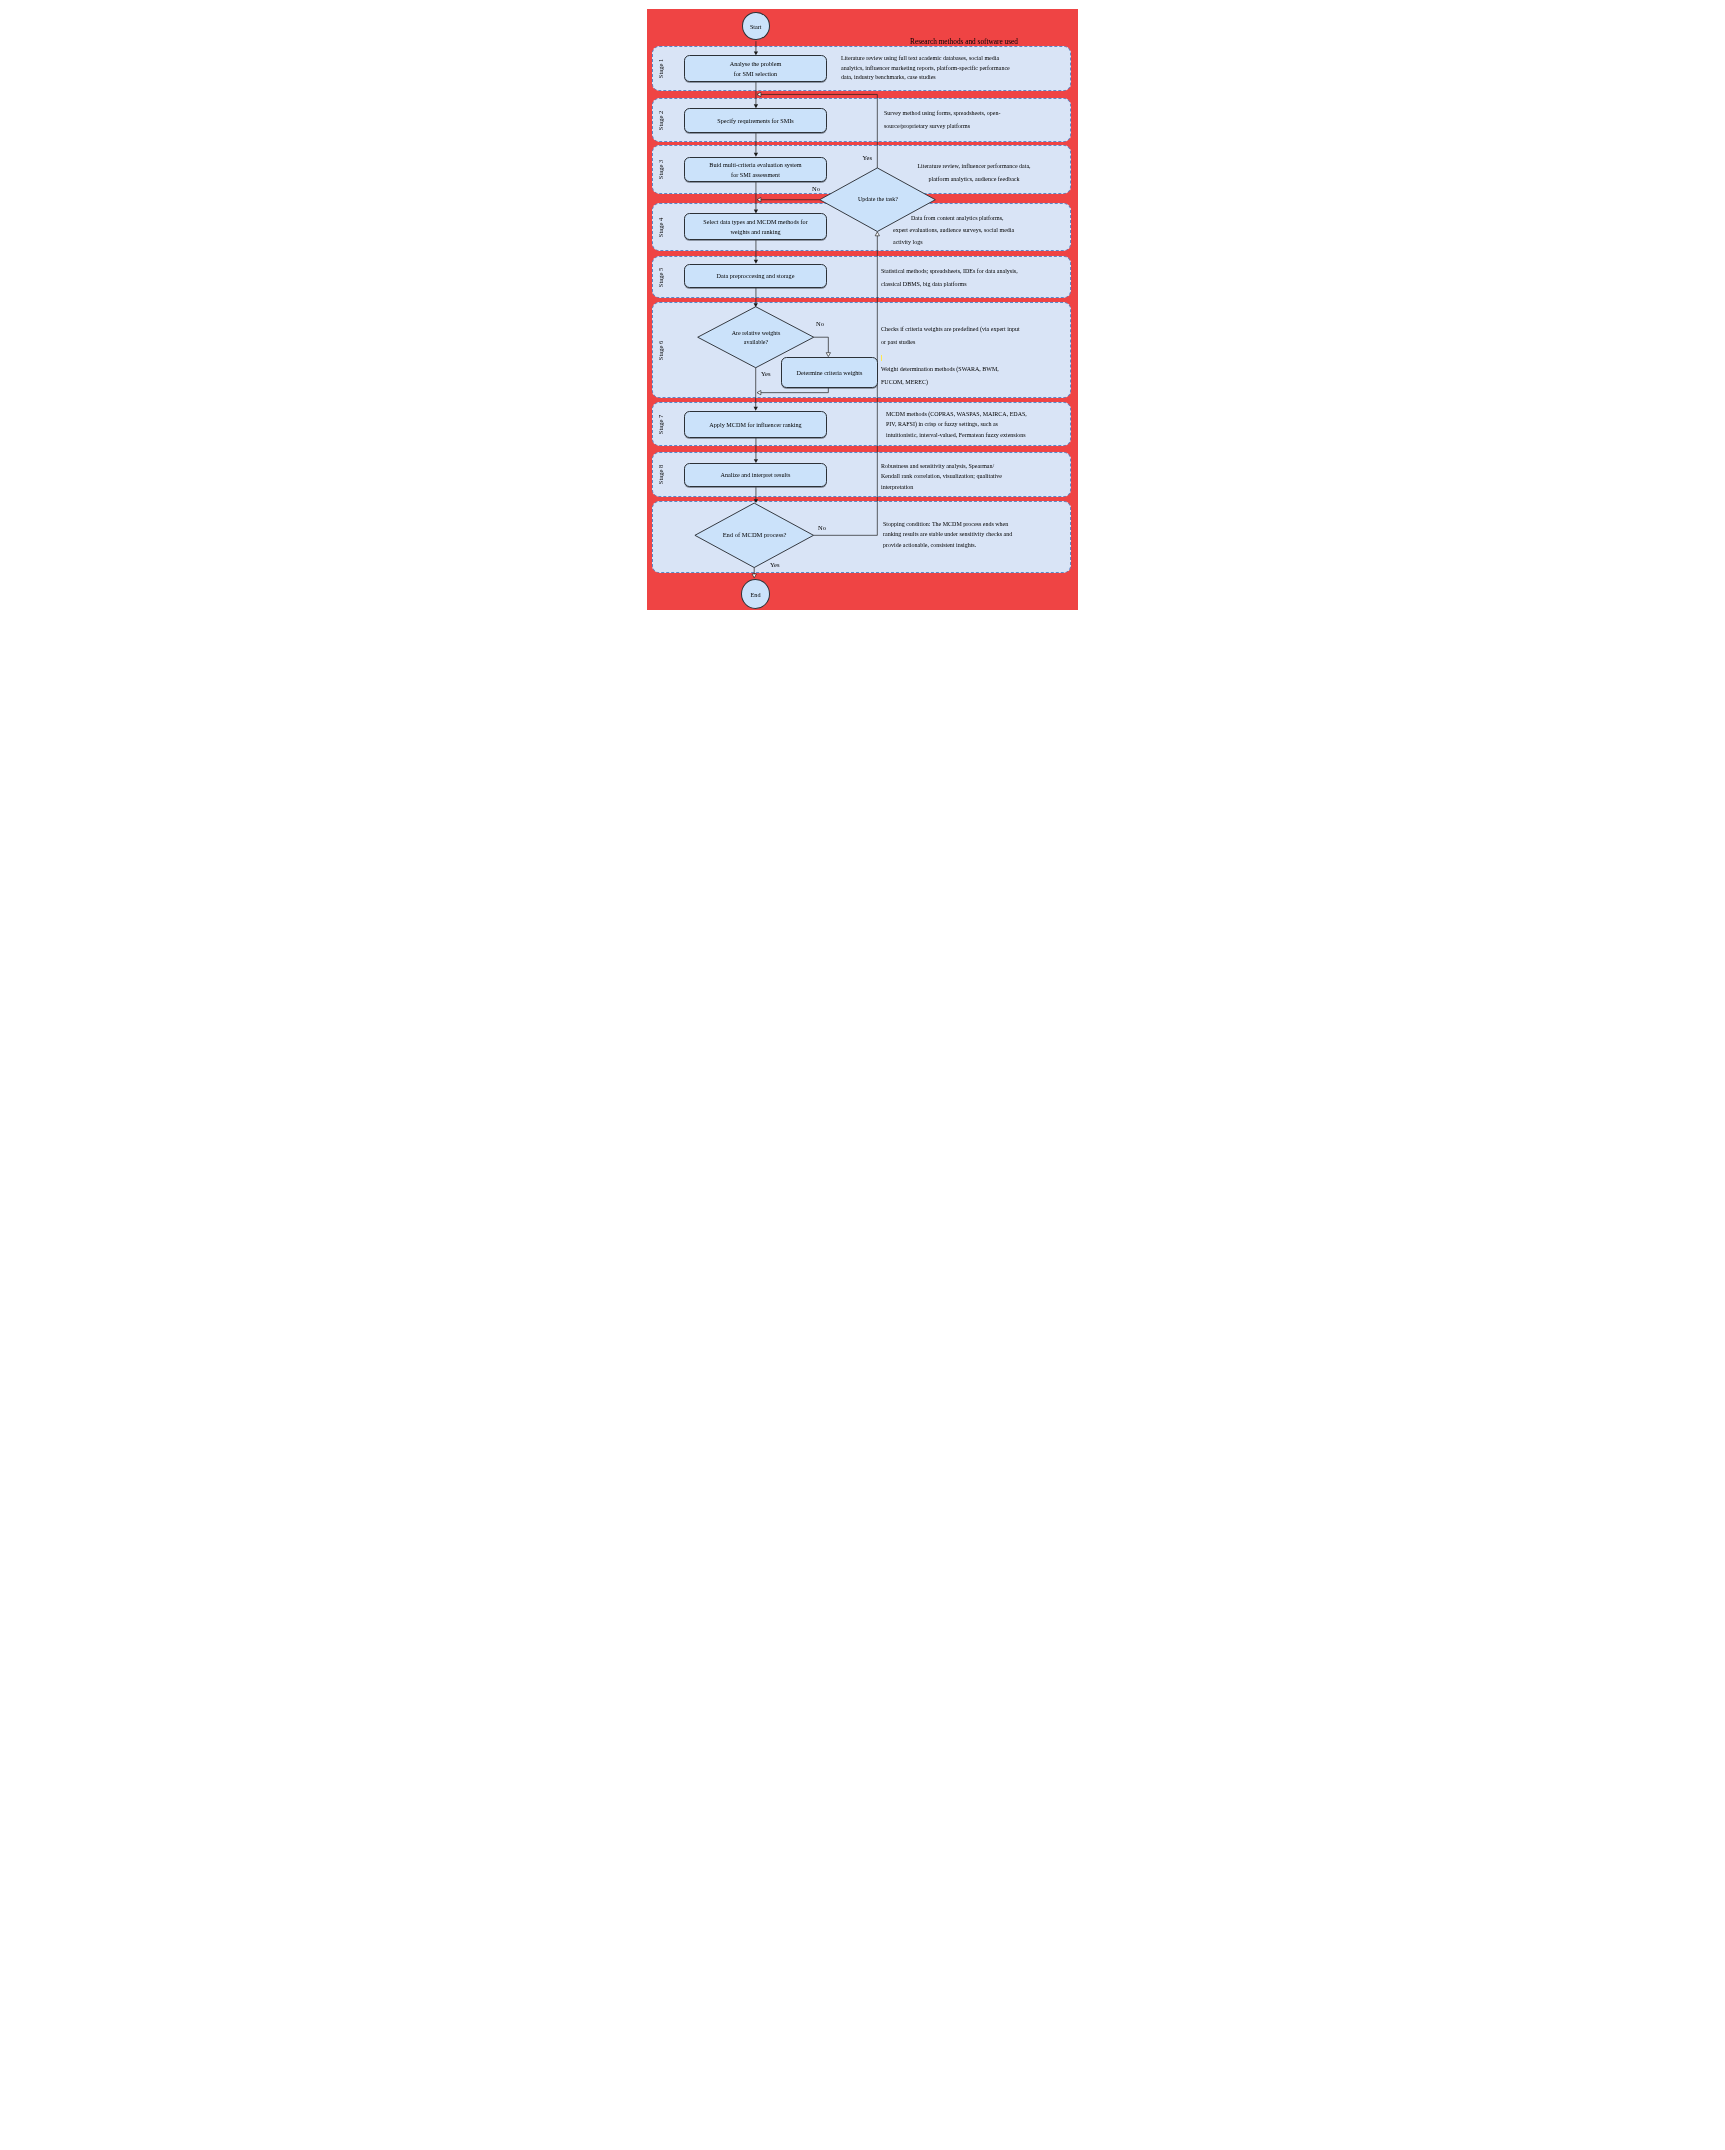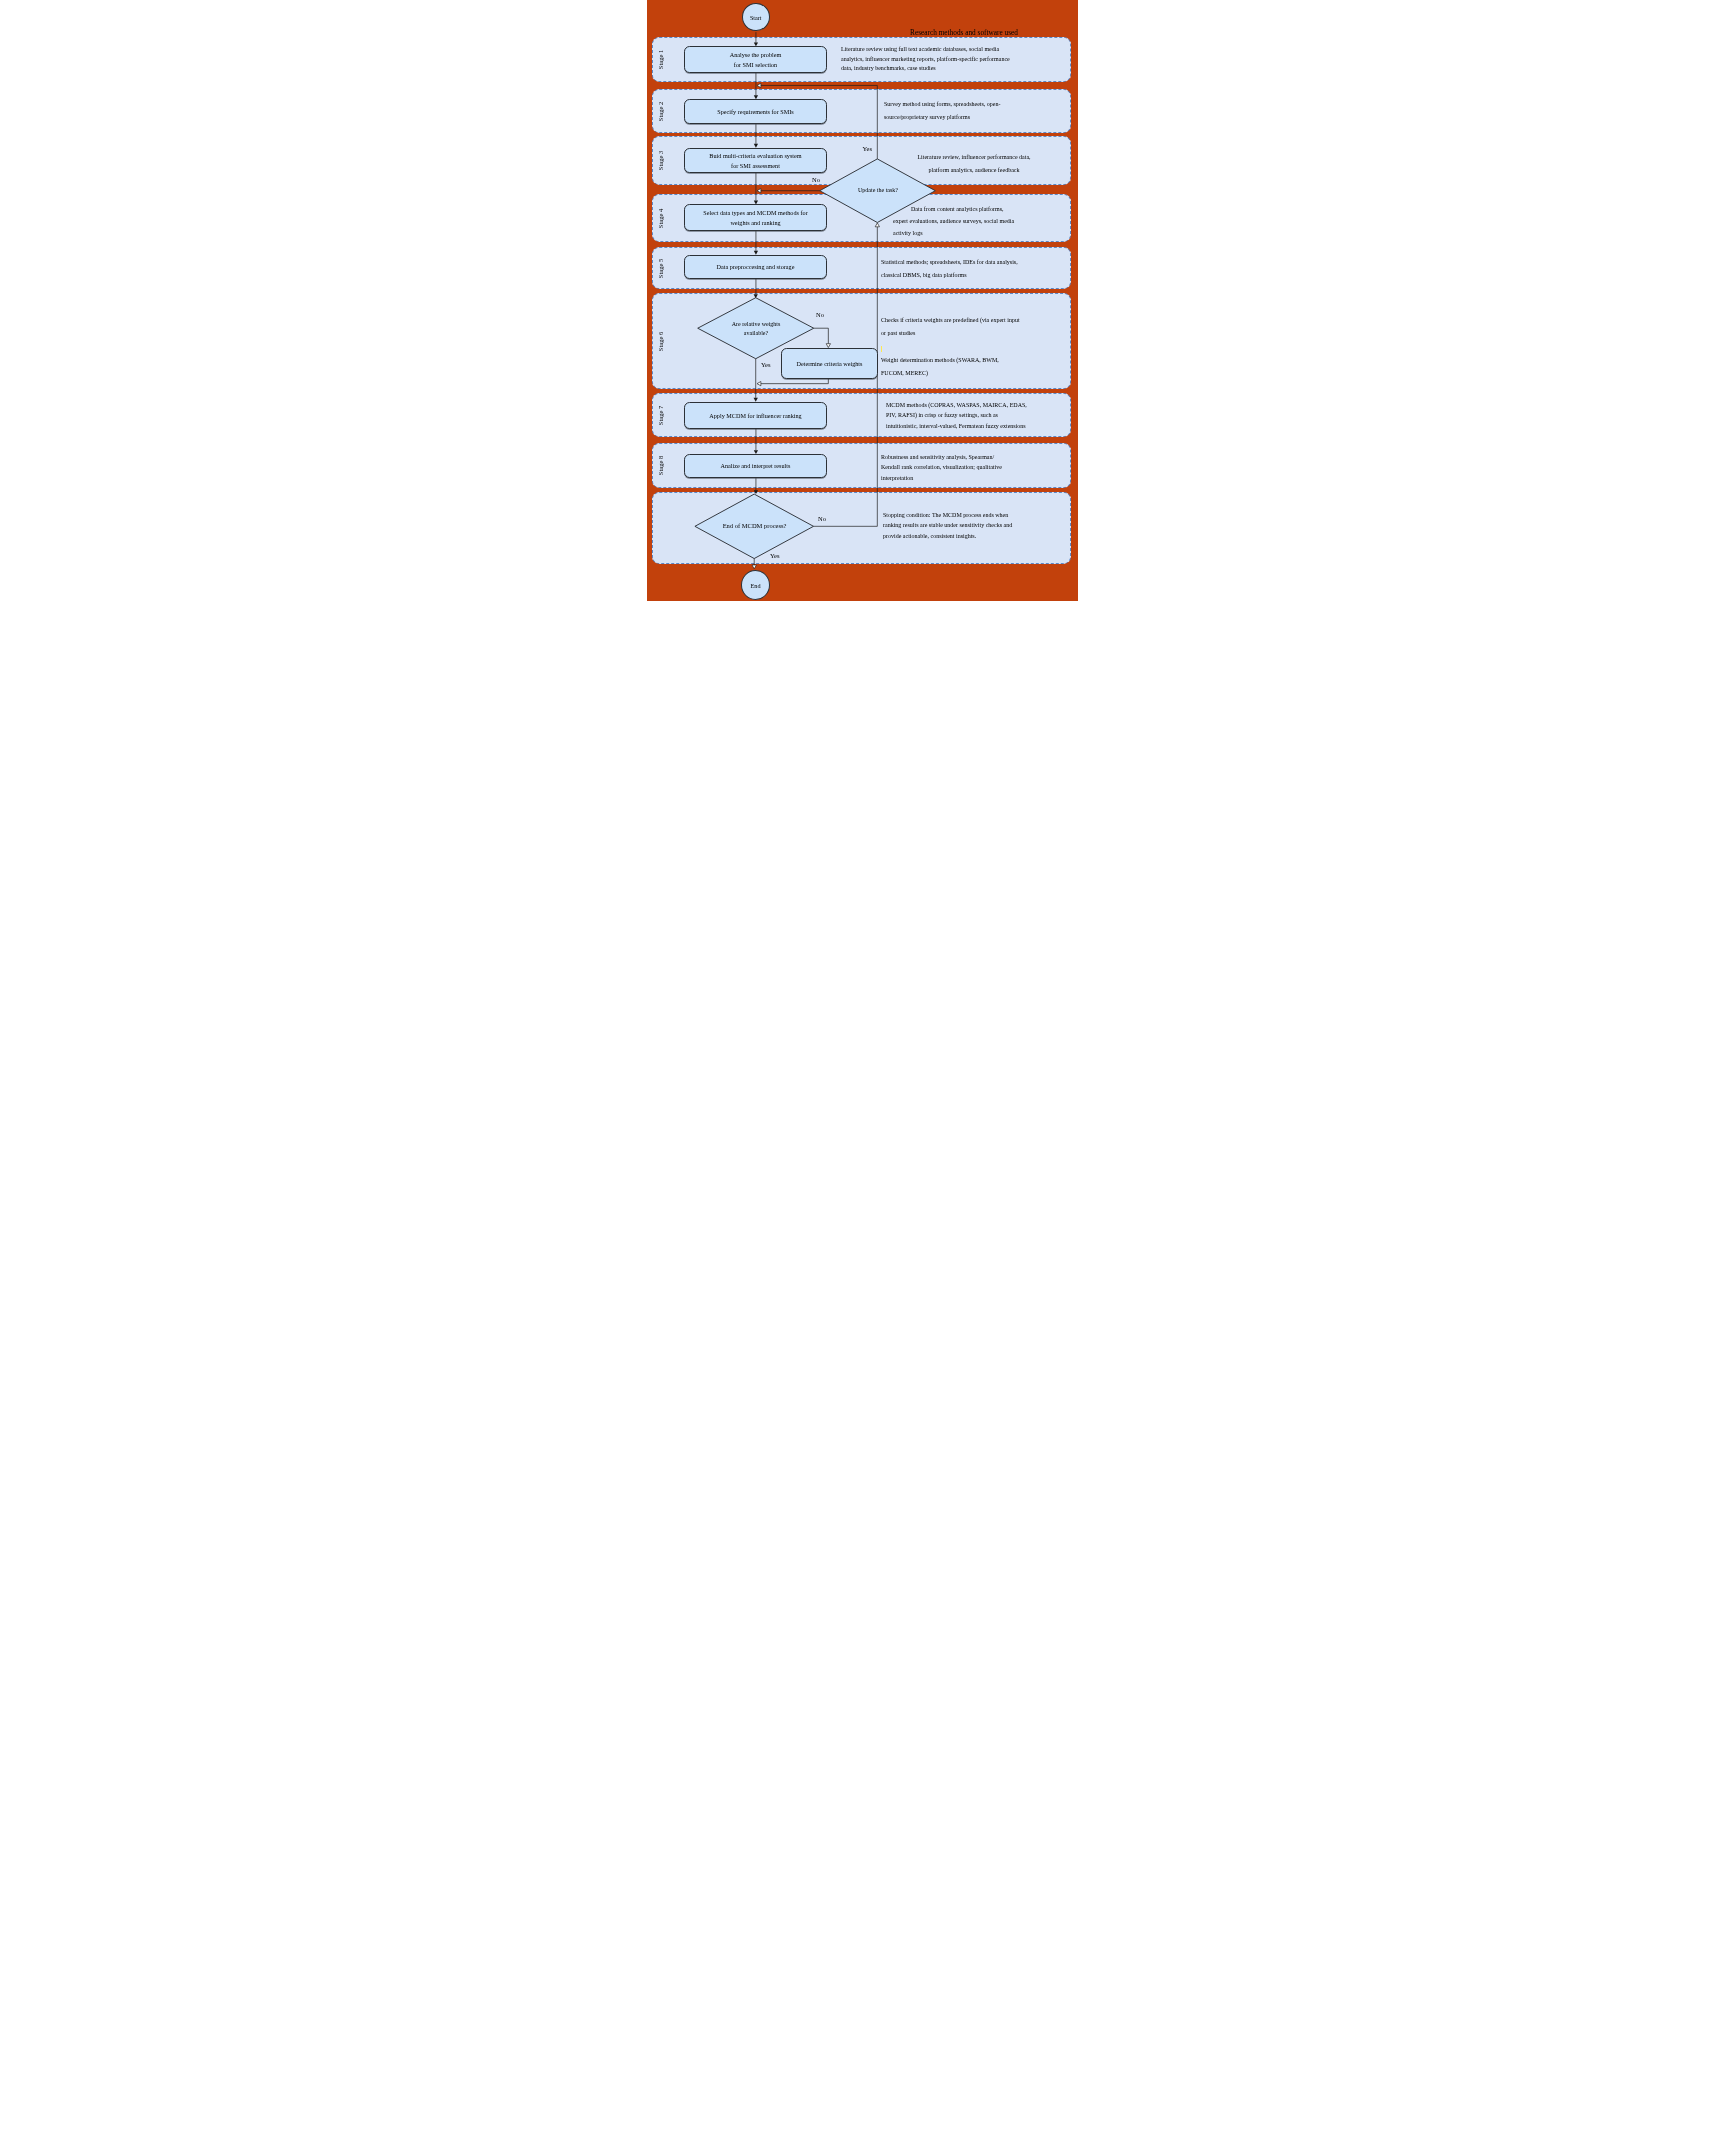--- a/index.html
+++ b/index.html
@@ -2,21 +2,21 @@
 <html style="--band-fill: #d9e4f6; --band-border: #5c88c7; --node-fill: #cbe2fa; --node-border: #2c3137; --connector: #1b1b1b; --artifact-yellow: #ffe94f;font-size:6.9px"><head>
 <meta charset="utf-8">
 <style>
   :root{
     --band-fill:#d9e4f6; --band-border:#5c88c7;
     --node-fill:#cbe2fa; --node-border:#2c3137;
     --connector:#1b1b1b; --text:#000000; --artifact-yellow:#ffe94f;
   }
   html,body{margin:0;padding:0;background:#ffffff;}
   body{font-family:"Liberation Serif","DejaVu Serif",serif;color:var(--text);}
-  #canvas{position:relative;width:431px;height:601px;margin:0 auto;background:#c2410c;overflow:hidden;}
+  #canvas{position:relative;width:431px;height:601px;margin:9px auto;background:#ef4444;overflow:hidden;}
 
   .band{position:absolute;left:5.2px;width:419px;background:var(--band-fill);
         border:0.9px dashed var(--band-border);border-radius:7.3px;box-sizing:border-box;}
   .band-label-wrap{position:absolute;left:0;top:0;bottom:0;width:15.5px;
         display:flex;align-items:center;justify-content:center;}
   .band-label{transform:rotate(-90deg);white-space:nowrap;font-size:6.5px;color:#000;}
 
   .node{position:absolute;background:var(--node-fill);border:1.1px solid var(--node-border);
         border-radius:5.6px;display:flex;align-items:center;justify-content:center;
         text-align:center;font-size:6.2px;line-height:1.5;white-space:pre-line;

